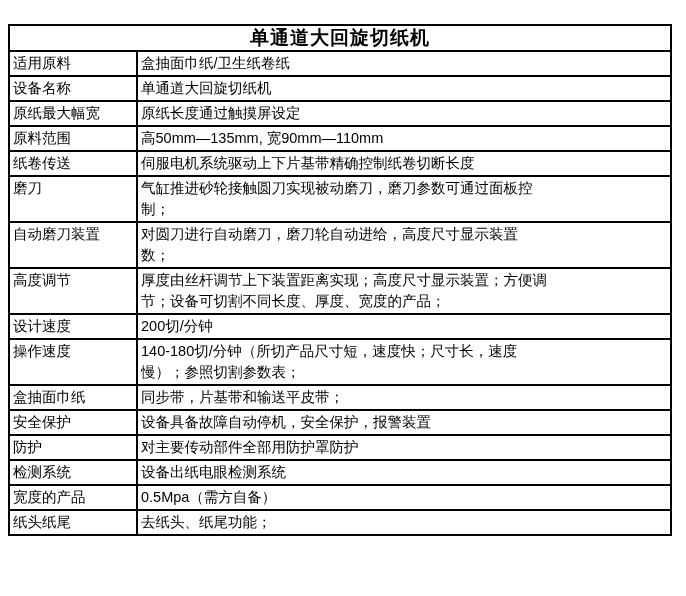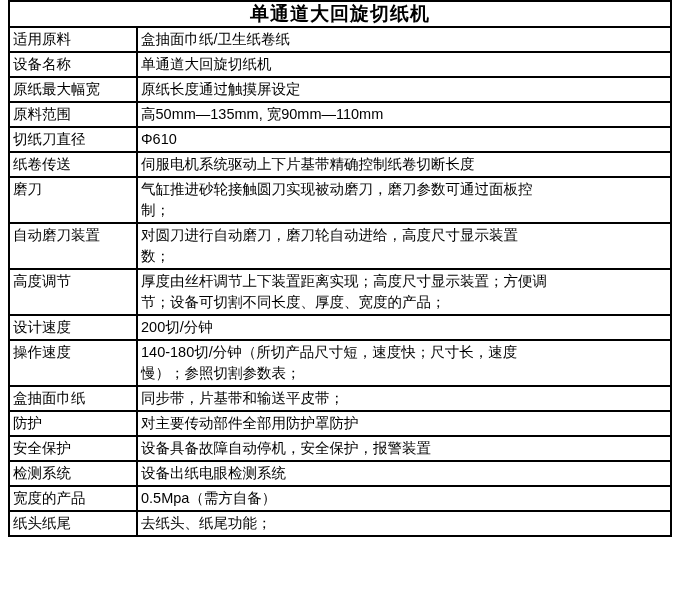--- a/index.html
+++ b/index.html
@@ -12,21 +12,21 @@
     width: 686px;
     height: 596px;
     background: #ffffff;
     font-family: "Liberation Sans", sans-serif;
     color: #000000;
     overflow: hidden;
   }
   table.spec {
     position: absolute;
     left: 8px;
-    top: 0;
+    top: 24px;
     width: 664px;
     border-collapse: collapse;
     table-layout: fixed;
   }
   table.spec col.c-label { width: 128px; }
   table.spec td, table.spec th {
     border: 2px solid #000000;
     font-size: 14.5px;
     line-height: 21px;
     padding: 1px 3px;
@@ -69,24 +69,20 @@
       </tr>
       <tr>
         <td>原纸最大幅宽</td>
         <td>原纸长度通过触摸屏设定</td>
       </tr>
       <tr>
         <td>原料范围</td>
         <td>高50mm—135mm, 宽90mm—110mm</td>
       </tr>
       <tr>
-        <td>切纸刀直径</td>
-        <td>Φ610</td>
-      </tr>
-      <tr>
         <td>纸卷传送</td>
         <td>伺服电机系统驱动上下片基带精确控制纸卷切断长度</td>
       </tr>
       <tr>
         <td>磨刀</td>
         <td>气缸推进砂轮接触圆刀实现被动磨刀，磨刀参数可通过面板控
 制；</td>
       </tr>
       <tr>
         <td>自动磨刀装置</td>
@@ -105,26 +101,26 @@
       <tr>
         <td>操作速度</td>
         <td>140-180切/分钟（所切产品尺寸短，速度快；尺寸长，速度
 慢）；参照切割参数表；</td>
       </tr>
       <tr>
         <td>盒抽面巾纸</td>
         <td>同步带，片基带和输送平皮带；</td>
       </tr>
       <tr>
+        <td>安全保护</td>
+        <td>设备具备故障自动停机，安全保护，报警装置</td>
+      </tr>
+      <tr>
         <td>防护</td>
         <td>对主要传动部件全部用防护罩防护</td>
-      </tr>
-      <tr>
-        <td>安全保护</td>
-        <td>设备具备故障自动停机，安全保护，报警装置</td>
       </tr>
       <tr>
         <td>检测系统</td>
         <td>设备出纸电眼检测系统</td>
       </tr>
       <tr>
         <td>宽度的产品</td>
         <td>0.5Mpa（需方自备）</td>
       </tr>
       <tr>

